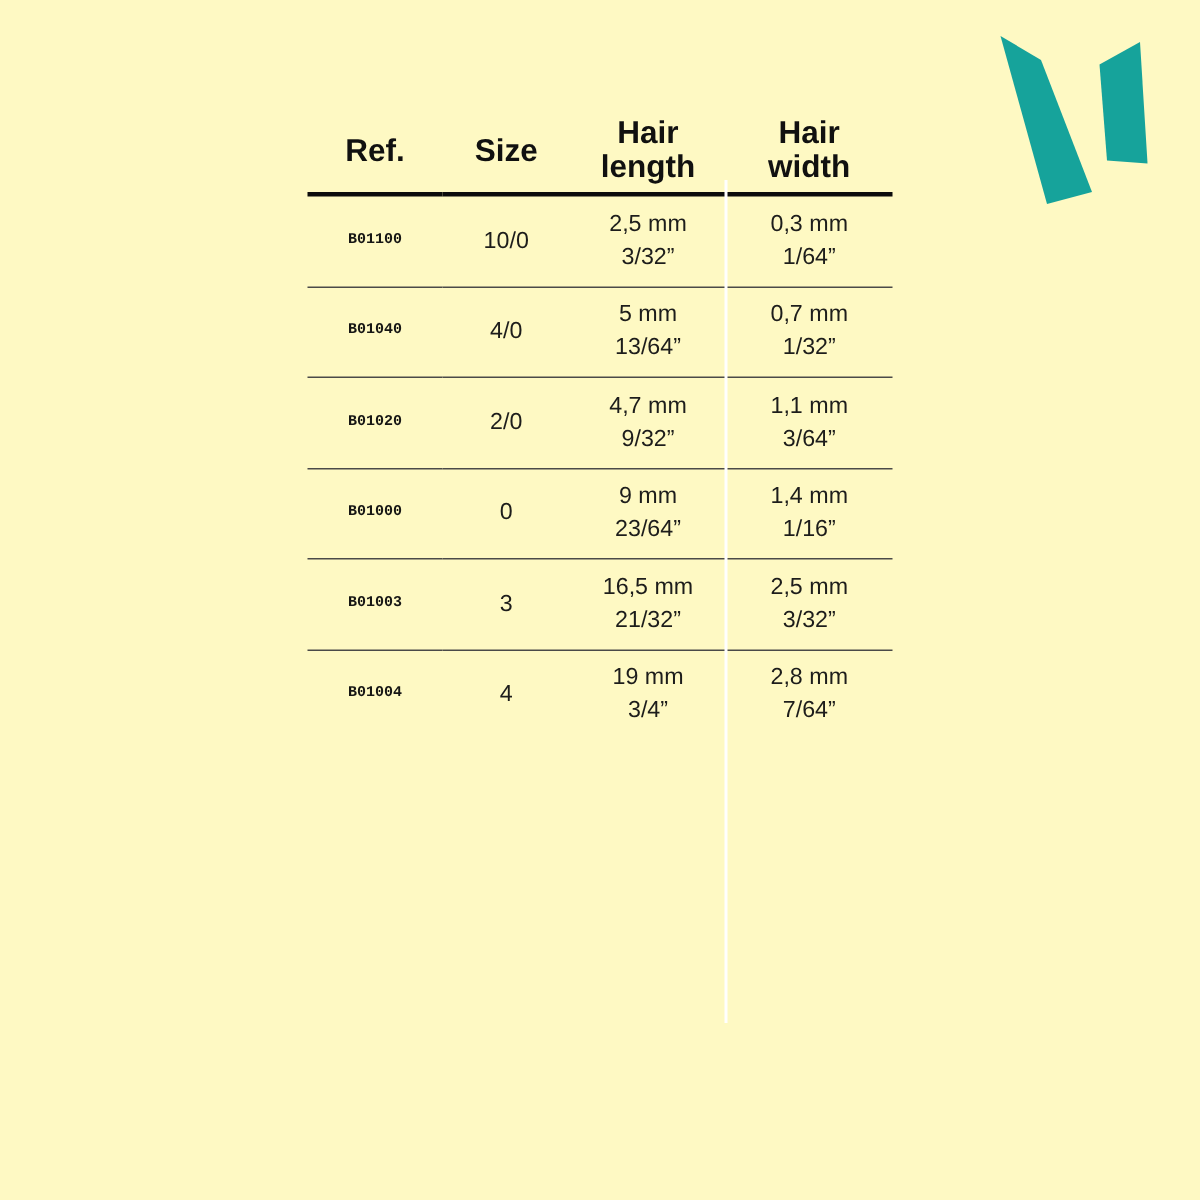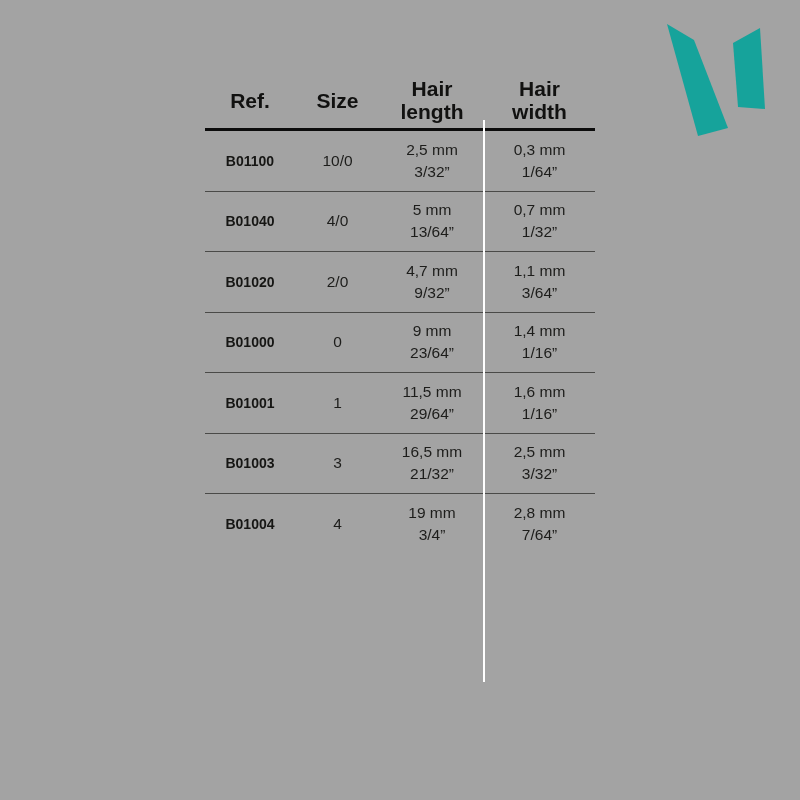--- a/index.html
+++ b/index.html
@@ -1,20 +1,20 @@
 <!DOCTYPE html>
 <html><head>
 <meta charset="utf-8">
 <style>
   html, body { margin: 0; padding: 0; background: #ffffff; }
   .page {
     position: relative;
     width: 800px;
     height: 800px;
-    background: #a3a3a3;
+    background: #fef9c3;
     overflow: hidden;
     font-family: "Liberation Sans", sans-serif;
     color: #1d1d1b;
   }
 
   
   .logo {
     position: absolute;
     left: 655px;
     top: 20px;
@@ -51,22 +51,23 @@
     font-size: 15.5px;
     height: 59.5px;
     vertical-align: middle;
     line-height: 22px;
     padding: 0;
     border-bottom: 1.5px solid #4a4a48;
     color: #1d1d1b;
   }
   .spec-table td.ref {
     font-weight: bold;
-    font-size: 14px;
+    font-size: 10px;
     color: #161614;
+    font-family: Liberation Mono, monospace;
   }
   .spec-table tbody tr:last-child td { border-bottom: none; }
 
   
   .rule-gap {
     position: absolute;
     left: 483px;
     top: 120px;
     width: 2px;
     height: 562px;
@@ -147,32 +148,20 @@
         <td>
           <div>9 mm</div>
           <div>23/64”</div>
         </td>
         <td>
           <div>1,4 mm</div>
           <div>1/16”</div>
         </td>
       </tr>
       <tr>
-        <td class="ref">B01001</td>
-        <td>1</td>
-        <td>
-          <div>11,5 mm</div>
-          <div>29/64”</div>
-        </td>
-        <td>
-          <div>1,6 mm</div>
-          <div>1/16”</div>
-        </td>
-      </tr>
-      <tr>
         <td class="ref">B01003</td>
         <td>3</td>
         <td>
           <div>16,5 mm</div>
           <div>21/32”</div>
         </td>
         <td>
           <div>2,5 mm</div>
           <div>3/32”</div>
         </td>

